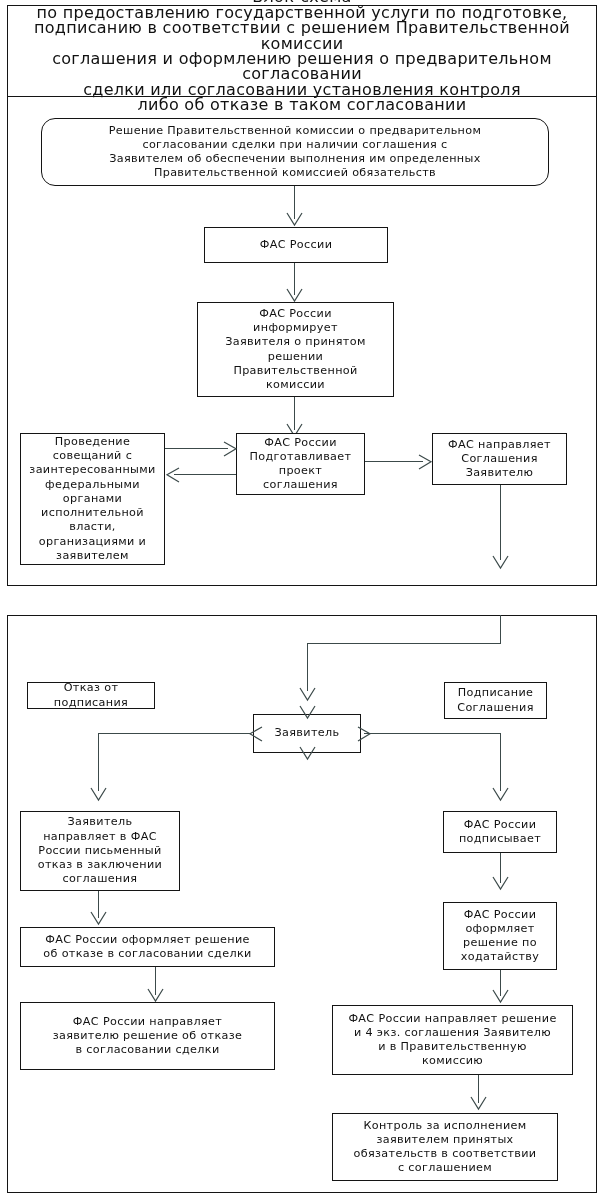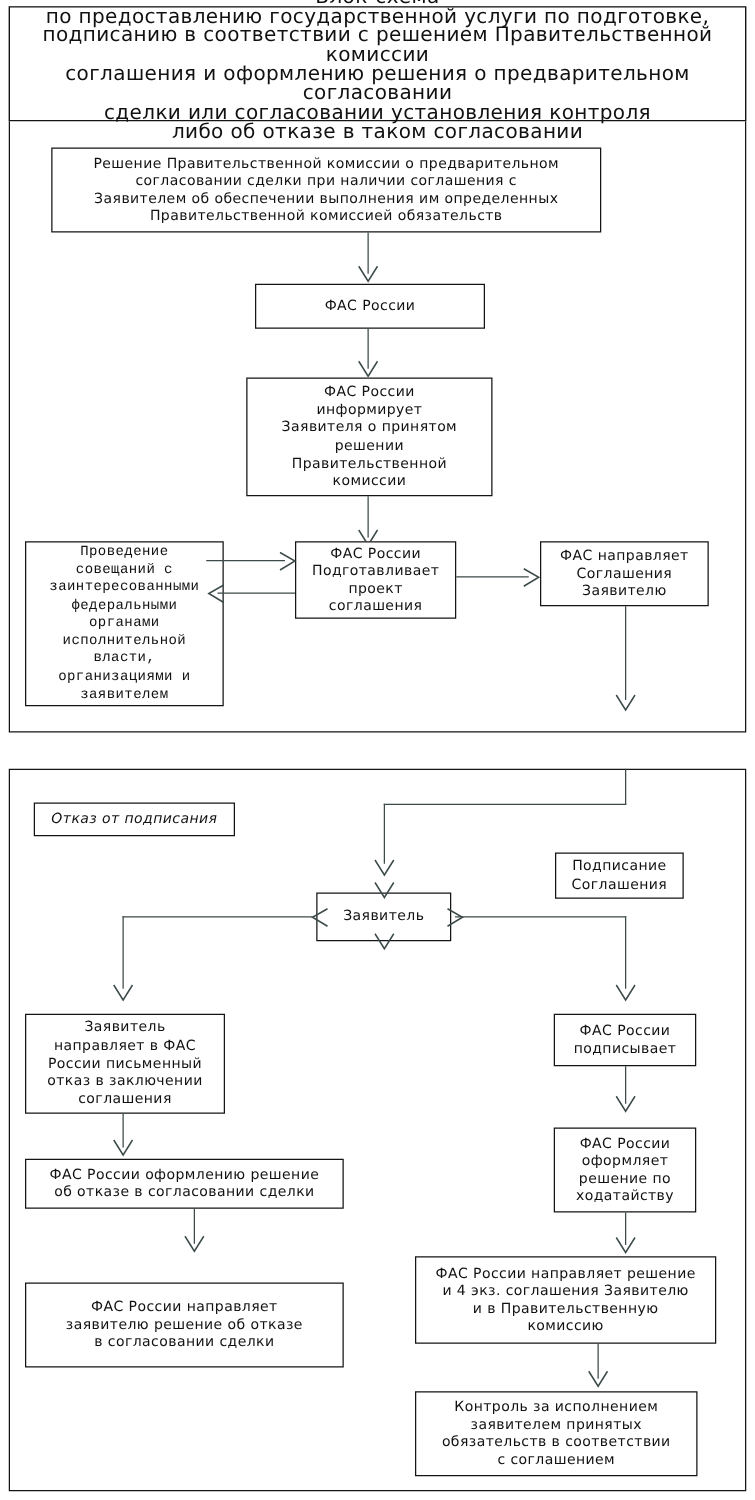--- a/index.html
+++ b/index.html
@@ -54,21 +54,21 @@
 
   <div class="frame" style="left:7px;top:5px;width:590px;height:581px;"></div>
 
   <div class="box-title" style="left:7px;top:5px;width:590px;height:92px;">Блок-схема
 по предоставлению государственной услуги по подготовке,
 подписанию в соответствии с решением Правительственной комиссии
 соглашения и оформлению решения о предварительном согласовании
 сделки или согласовании установления контроля
 либо об отказе в таком согласовании</div>
 
-  <div class="box" style="left:41px;top:118px;width:440px;height:68px;">Решение Правительственной комиссии о предварительном
+  <div class="box" style="left:41px;top:118px;width:508px;height:68px;border-radius:14px;">Решение Правительственной комиссии о предварительном
 согласовании сделки при наличии соглашения с
 Заявителем об обеспечении выполнения им определенных
 Правительственной комиссией обязательств</div>
 
   <div class="vline" style="left:294px;top:186px;width:1px;height:33px;"></div>
   <div class="ah" style="left:286px;top:212px;">
     <svg width="17" height="15" viewBox="0 0 17 15">
         <path d="M1 1 L8.5 13 L16 1" fill="none" stroke="#3c4a4a" stroke-width="1.2"></path>
       </svg>
   </div>
@@ -89,21 +89,21 @@
 Правительственной
 комиссии</div>
 
   <div class="vline" style="left:294px;top:397px;width:1px;height:33px;"></div>
   <div class="ah" style="left:286px;top:423px;">
     <svg width="17" height="15" viewBox="0 0 17 15">
         <path d="M1 1 L8.5 13 L16 1" fill="none" stroke="#3c4a4a" stroke-width="1.2"></path>
       </svg>
   </div>
 
-  <div class="box" style="left:20px;top:433px;width:159px;height:132px;font-family:Liberation Mono, monospace;">Проведение
+  <div class="box" style="left:20px;top:433px;width:145px;height:132px;">Проведение
 совещаний с
 заинтересованными
 федеральными
 органами
 исполнительной
 власти,
 организациями и
 заявителем</div>
 
   <div class="box" style="left:236px;top:433px;width:129px;height:62px;">ФАС России
@@ -147,21 +147,21 @@
 
   <div class="vline" style="left:500px;top:615px;width:1px;height:29px;"></div>
   <div class="hline" style="left:307px;top:643px;width:194px;height:1px;"></div>
   <div class="vline" style="left:307px;top:643px;width:1px;height:48px;"></div>
   <div class="ah" style="left:299px;top:687px;">
     <svg width="17" height="15" viewBox="0 0 17 15">
         <path d="M1 1 L8.5 13 L16 1" fill="none" stroke="#3c4a4a" stroke-width="1.2"></path>
       </svg>
   </div>
 
-  <div class="box" style="left:27px;top:642px;width:161px;height:27px;font-style:italic;">Отказ от подписания</div>
+  <div class="box" style="left:27px;top:682px;width:128px;height:27px;">Отказ от подписания</div>
 
   <div class="box" style="left:444px;top:682px;width:103px;height:37px;">Подписание
 Соглашения</div>
 
   <div class="box" style="left:253px;top:714px;width:108px;height:39px;">Заявитель</div>
 
   <div class="ah" style="left:299px;top:705px;">
     <svg width="17" height="15" viewBox="0 0 17 15">
         <path d="M1 1 L8.5 13 L16 1" fill="none" stroke="#3c4a4a" stroke-width="1.2"></path>
       </svg>
@@ -204,31 +204,31 @@
 отказ в заключении
 соглашения</div>
 
   <div class="vline" style="left:98px;top:891px;width:1px;height:27px;"></div>
   <div class="ah" style="left:90px;top:911px;">
     <svg width="17" height="15" viewBox="0 0 17 15">
         <path d="M1 1 L8.5 13 L16 1" fill="none" stroke="#3c4a4a" stroke-width="1.2"></path>
       </svg>
   </div>
 
-  <div class="box" style="left:20px;top:927px;width:255px;height:40px;">ФАС России оформлению решение
+  <div class="box" style="left:20px;top:927px;width:255px;height:40px;">ФАС России оформляет решение
 об отказе в согласовании сделки</div>
 
   <div class="vline" style="left:155px;top:967px;width:1px;height:28px;"></div>
   <div class="ah" style="left:147px;top:988px;">
     <svg width="17" height="15" viewBox="0 0 17 15">
         <path d="M1 1 L8.5 13 L16 1" fill="none" stroke="#3c4a4a" stroke-width="1.2"></path>
       </svg>
   </div>
 
-  <div class="box" style="left:20px;top:1026px;width:255px;height:68px;">ФАС России направляет
+  <div class="box" style="left:20px;top:1002px;width:255px;height:68px;">ФАС России направляет
 заявителю решение об отказе
 в согласовании сделки</div>
 
   <div class="box" style="left:443px;top:811px;width:114px;height:42px;">ФАС России
 подписывает</div>
 
   <div class="vline" style="left:500px;top:853px;width:1px;height:30px;"></div>
   <div class="ah" style="left:492px;top:876px;">
     <svg width="17" height="15" viewBox="0 0 17 15">
         <path d="M1 1 L8.5 13 L16 1" fill="none" stroke="#3c4a4a" stroke-width="1.2"></path>

